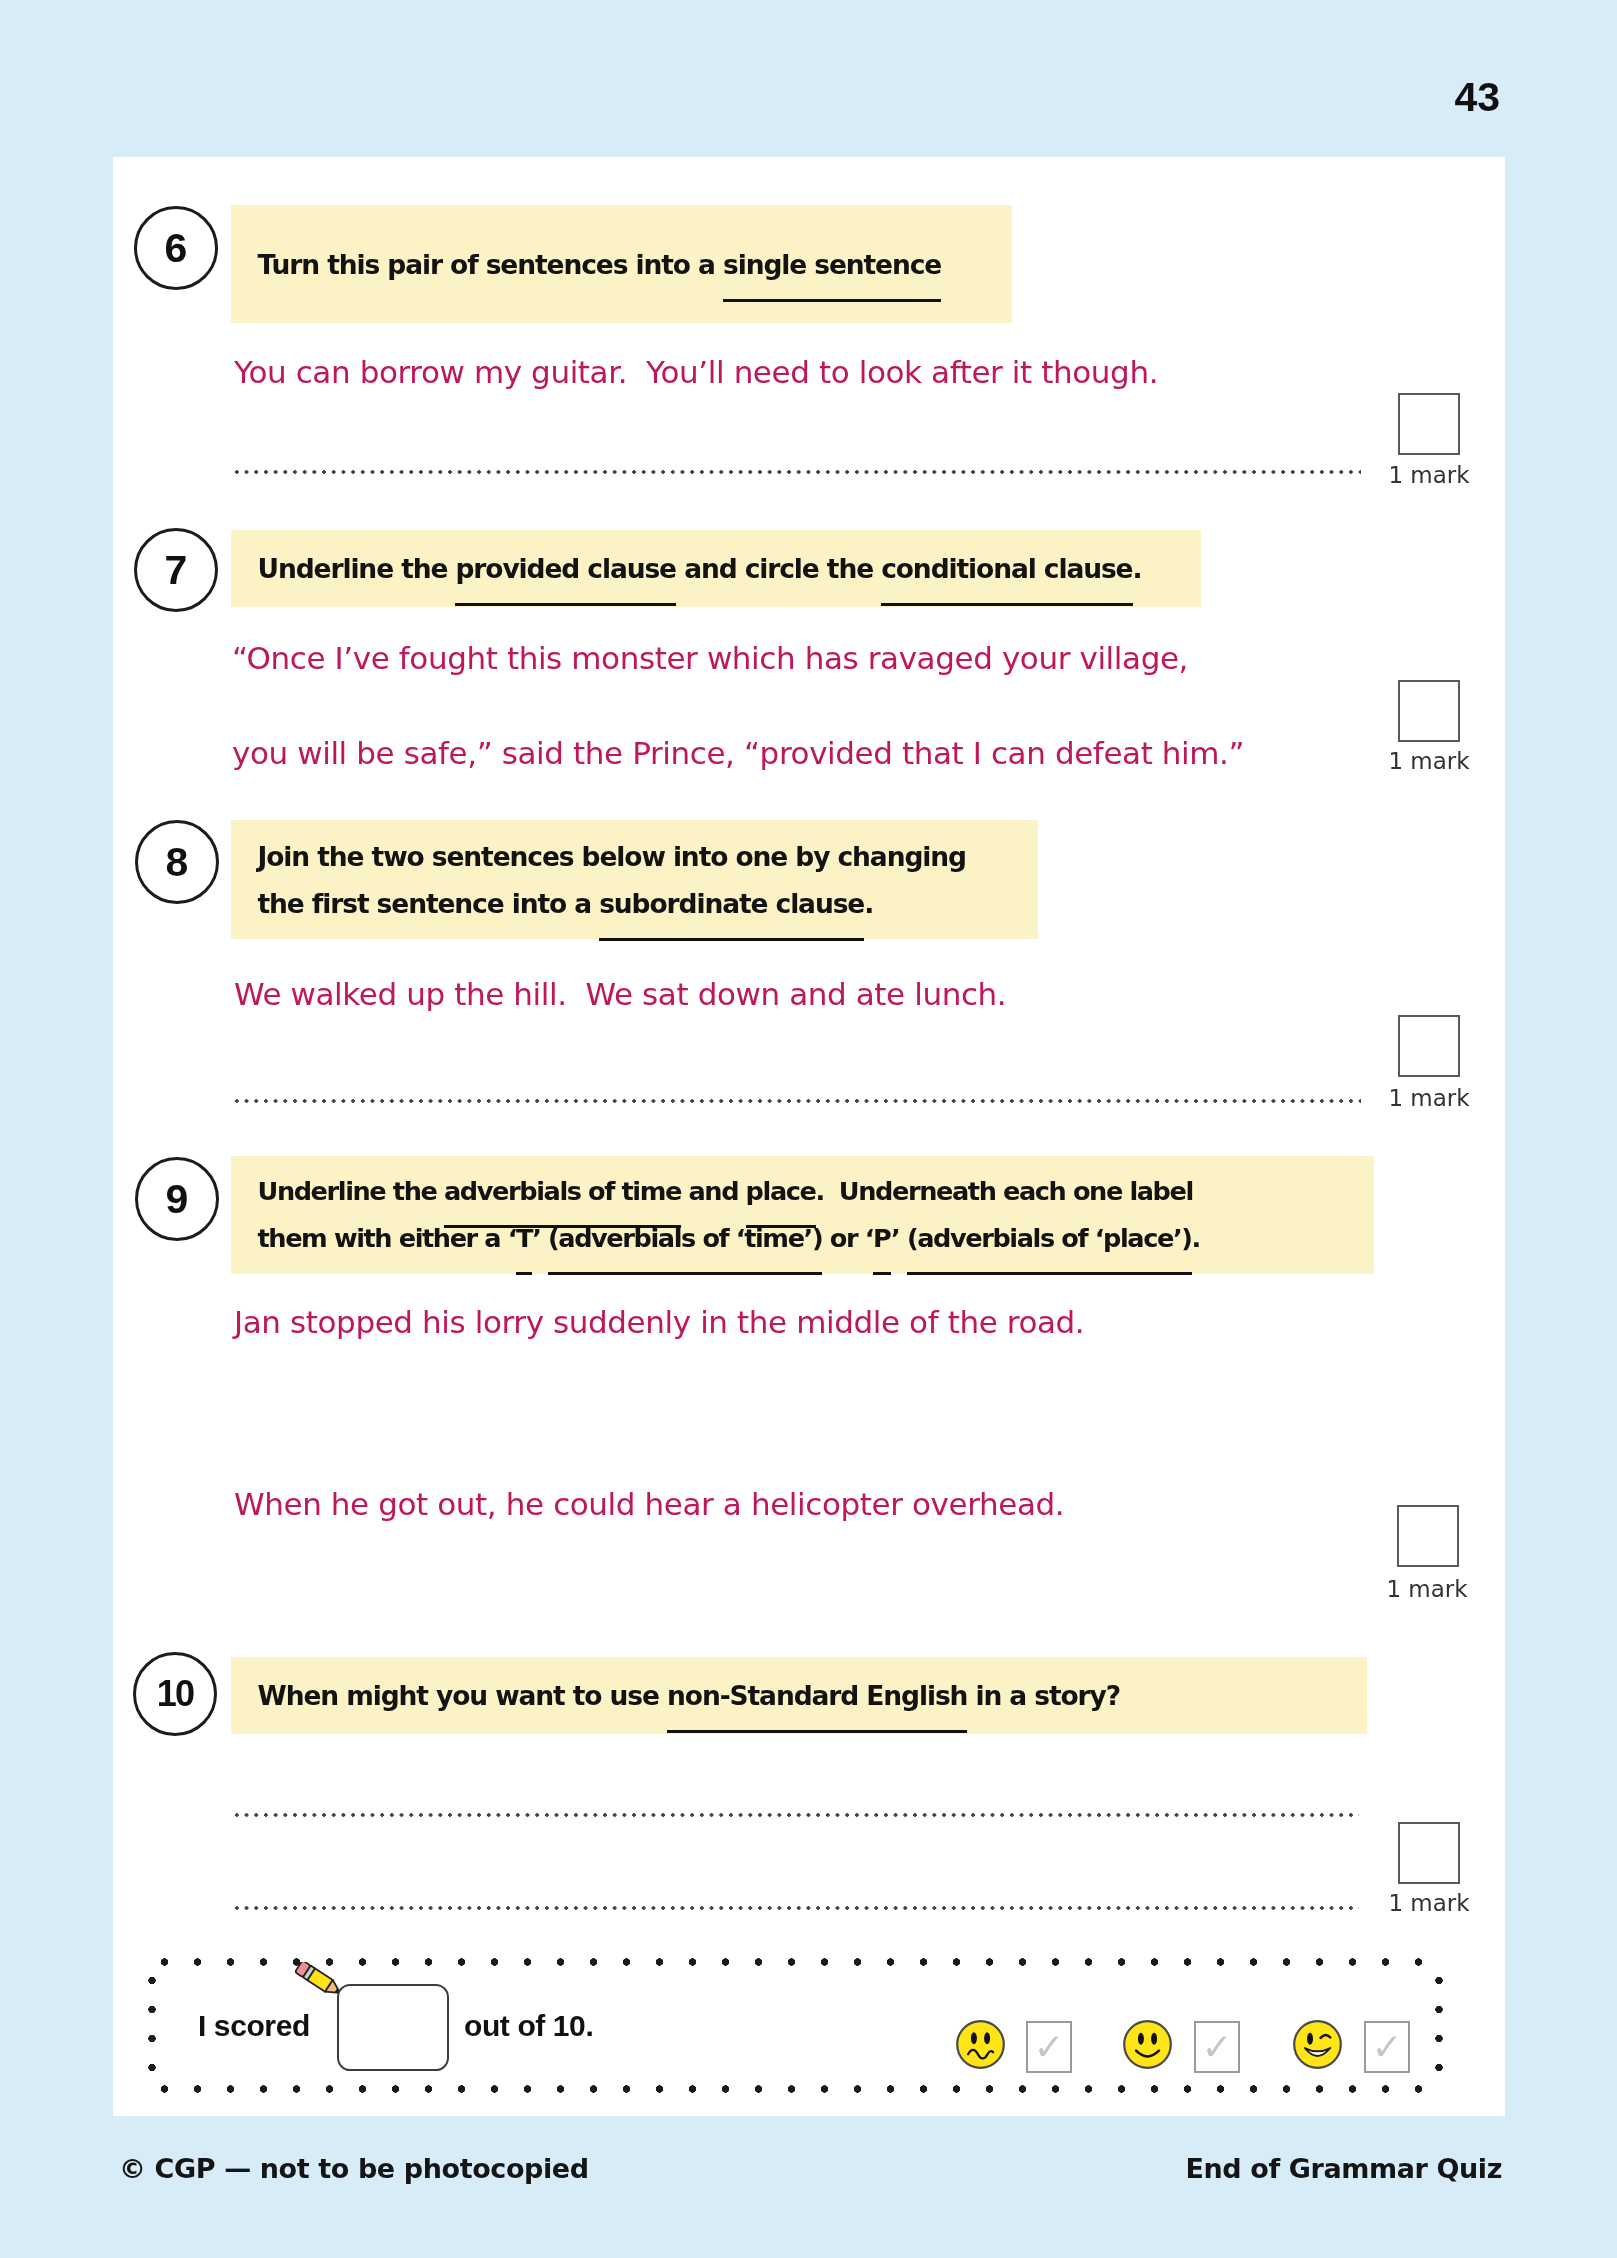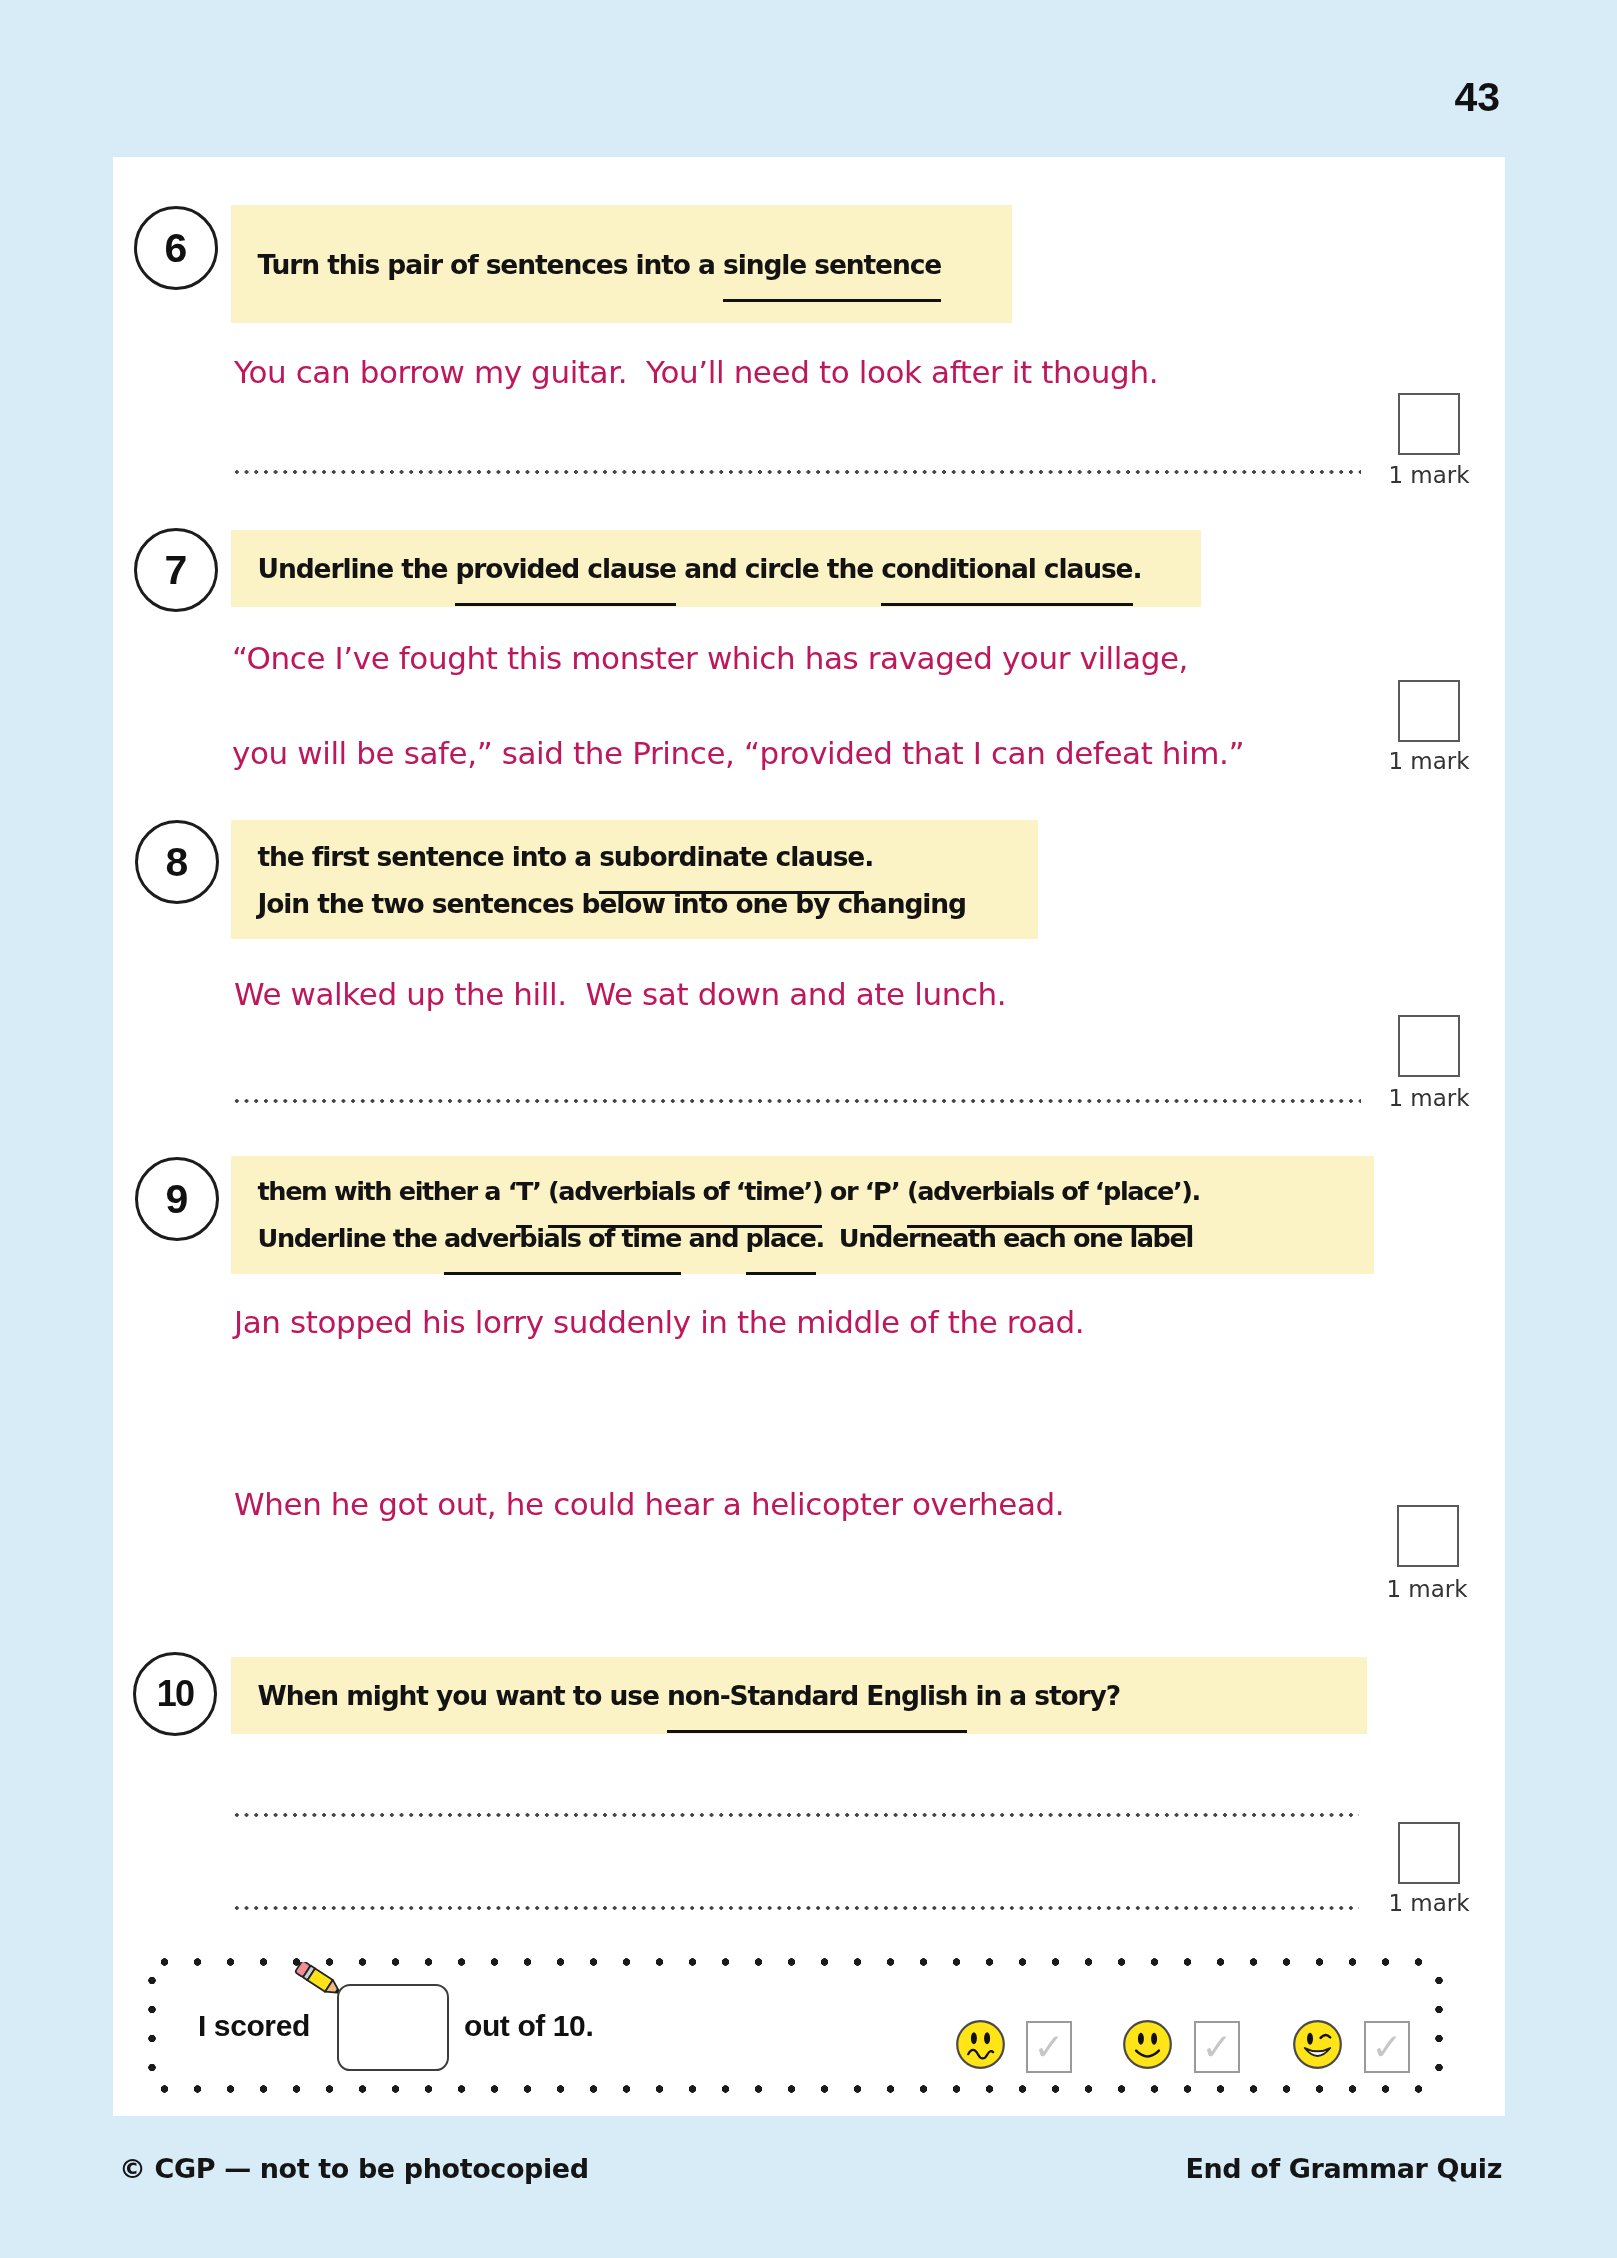--- a/index.html
+++ b/index.html
@@ -80,36 +80,36 @@
   <div class="hand body-line" style="left:232px;top:730px">you will be safe,” said the Prince, “provided that I can defeat him.”</div>
   <div class="markbox" style="left:1398px;top:680px"></div>
   <div class="marklabel hand" style="left:1376px;top:748px">1 mark</div>
 </section>
 
 <section>
   <div class="circle" style="left:135px;top:820px">
     <span>8</span>
   </div>
   <div class="prompt" style="left:231px;top:820px;width:807px;height:119px">
+    <div class="prompt-line">Join the two sentences below into one by changing</div>
     <div class="prompt-line">the first sentence into a <span class="u">subordinate clause</span>.</div>
-    <div class="prompt-line">Join the two sentences below into one by changing</div>
   </div>
   <div class="hand body-line" style="left:234px;top:971px">We walked up the hill.  We sat down and ate lunch.</div>
   <div class="ansline" style="left:232px;top:1099px;width:1129px"></div>
   <div class="markbox" style="left:1398px;top:1015px"></div>
   <div class="marklabel hand" style="left:1376px;top:1085px">1 mark</div>
 </section>
 
 <section>
   <div class="circle" style="left:135px;top:1157px">
     <span>9</span>
   </div>
   <div class="prompt" style="left:231px;top:1156px;width:1143px;height:118px">
+    <div class="prompt-line small">Underline the <span class="u">adverbials of time</span> and <span class="u">place</span>.  Underneath each one label</div>
     <div class="prompt-line small">them with either a ‘<span class="u">T</span>’ <span class="u">(adverbials of ‘time’)</span> or ‘<span class="u">P</span>’ <span class="u">(adverbials of ‘place’)</span>.</div>
-    <div class="prompt-line small">Underline the <span class="u">adverbials of time</span> and <span class="u">place</span>.  Underneath each one label</div>
   </div>
   <div class="hand body-line" style="left:234px;top:1299px">Jan stopped his lorry suddenly in the middle of the road.</div>
   <div class="hand body-line" style="left:234px;top:1481px">When he got out, he could hear a helicopter overhead.</div>
   <div class="markbox" style="left:1397px;top:1505px"></div>
   <div class="marklabel hand" style="left:1374px;top:1576px">1 mark</div>
 </section>
 
 <section>
   <div class="circle ten" style="left:133px;top:1652px">
     <span>10</span>

